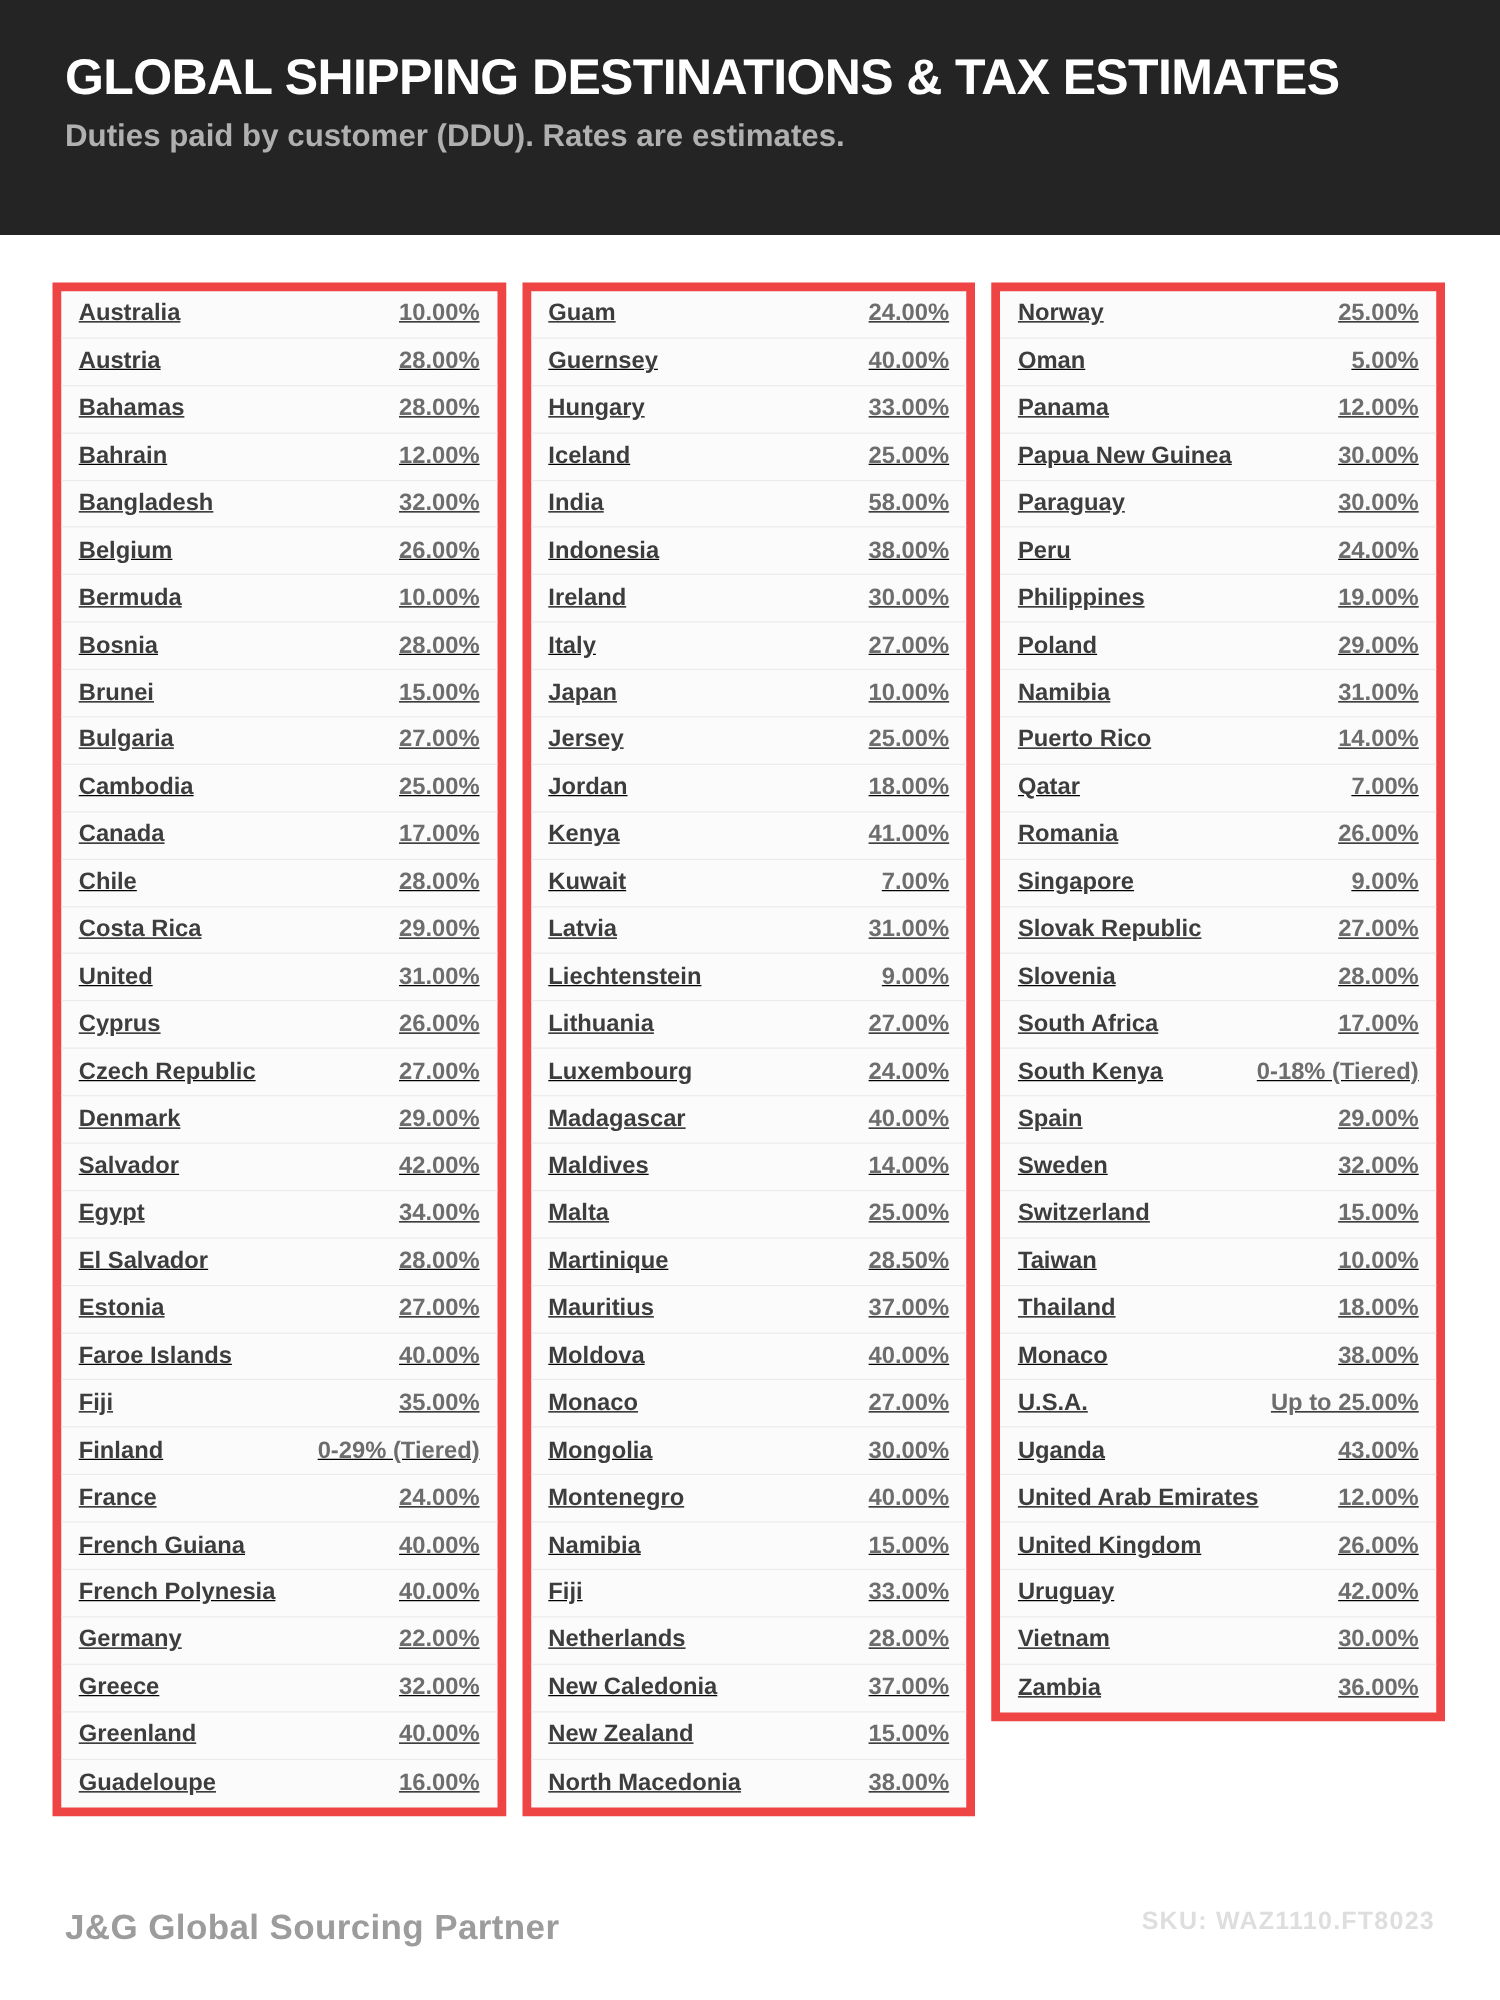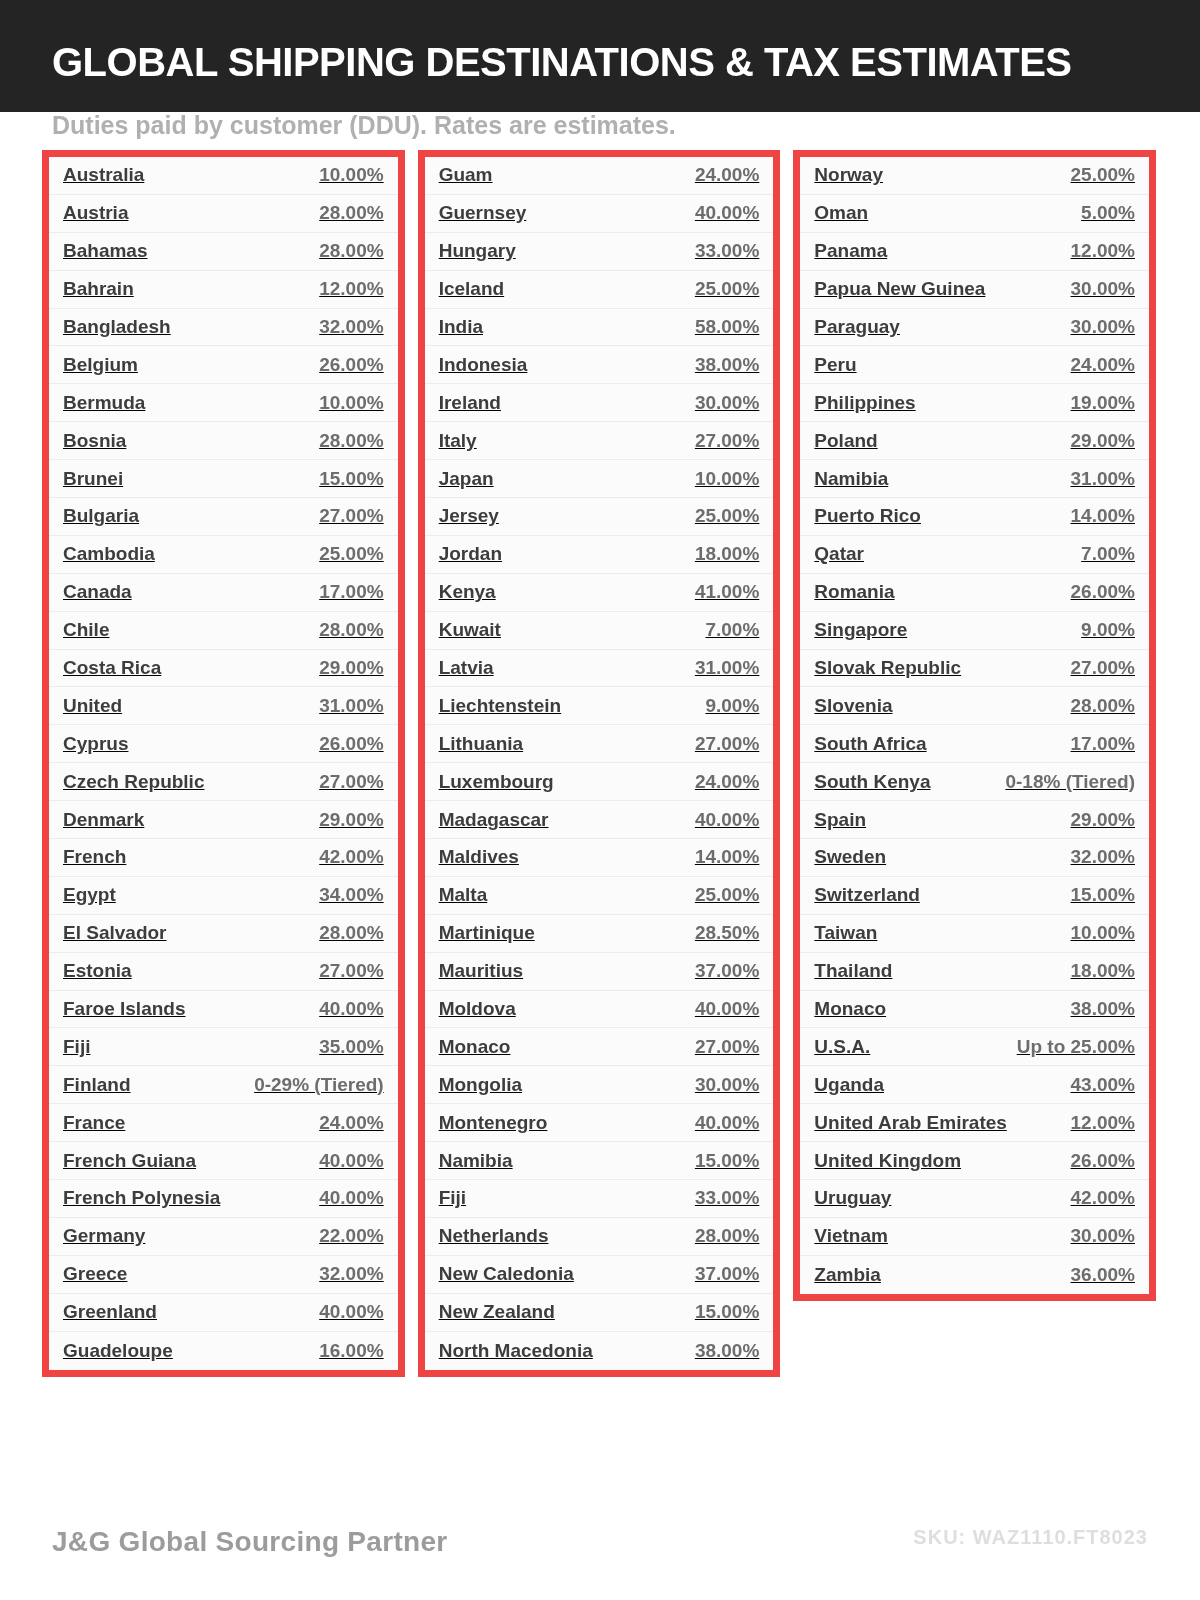--- a/index.html
+++ b/index.html
@@ -9,35 +9,35 @@
     font-family: "Liberation Sans", sans-serif;
     position: relative;
     overflow: hidden;
   }
   .page { width: 1200px; height: 1600px; display: flex; flex-direction: column; background: #ffffff; }
 
   
   .header {
     background: #242424;
     padding: 40px 52px 30px 52px;
-    height: 112px;
+    height: 188px;
     flex: 0 0 auto;
   }
   .header .title {
     color: #ffffff;
     font-size: 40px;
     font-weight: bold;
     letter-spacing: -0.5px;
     white-space: nowrap;
   }
   .header .subtitle {
     color: #b0b0b0;
     font-size: 25px;
     font-weight: bold;
-    margin-top: 26px;
+    margin-top: 10px;
     white-space: nowrap;
   }
 
   
   .table-wrap {
     margin: 38px 44px 0 42px;
     display: grid;
     grid-template-columns: repeat(3, 1fr);
     gap: 0 13px;
     align-items: start;
@@ -169,21 +169,21 @@
         </div>
         <div class="row">
           <span class="country">Czech Republic</span>
           <span class="rate">27.00%</span>
         </div>
         <div class="row">
           <span class="country">Denmark</span>
           <span class="rate">29.00%</span>
         </div>
         <div class="row">
-          <span class="country">French</span>
+          <span class="country">Salvador</span>
           <span class="rate">42.00%</span>
         </div>
         <div class="row">
           <span class="country">Egypt</span>
           <span class="rate">34.00%</span>
         </div>
         <div class="row">
           <span class="country">El Salvador</span>
           <span class="rate">28.00%</span>
         </div>

